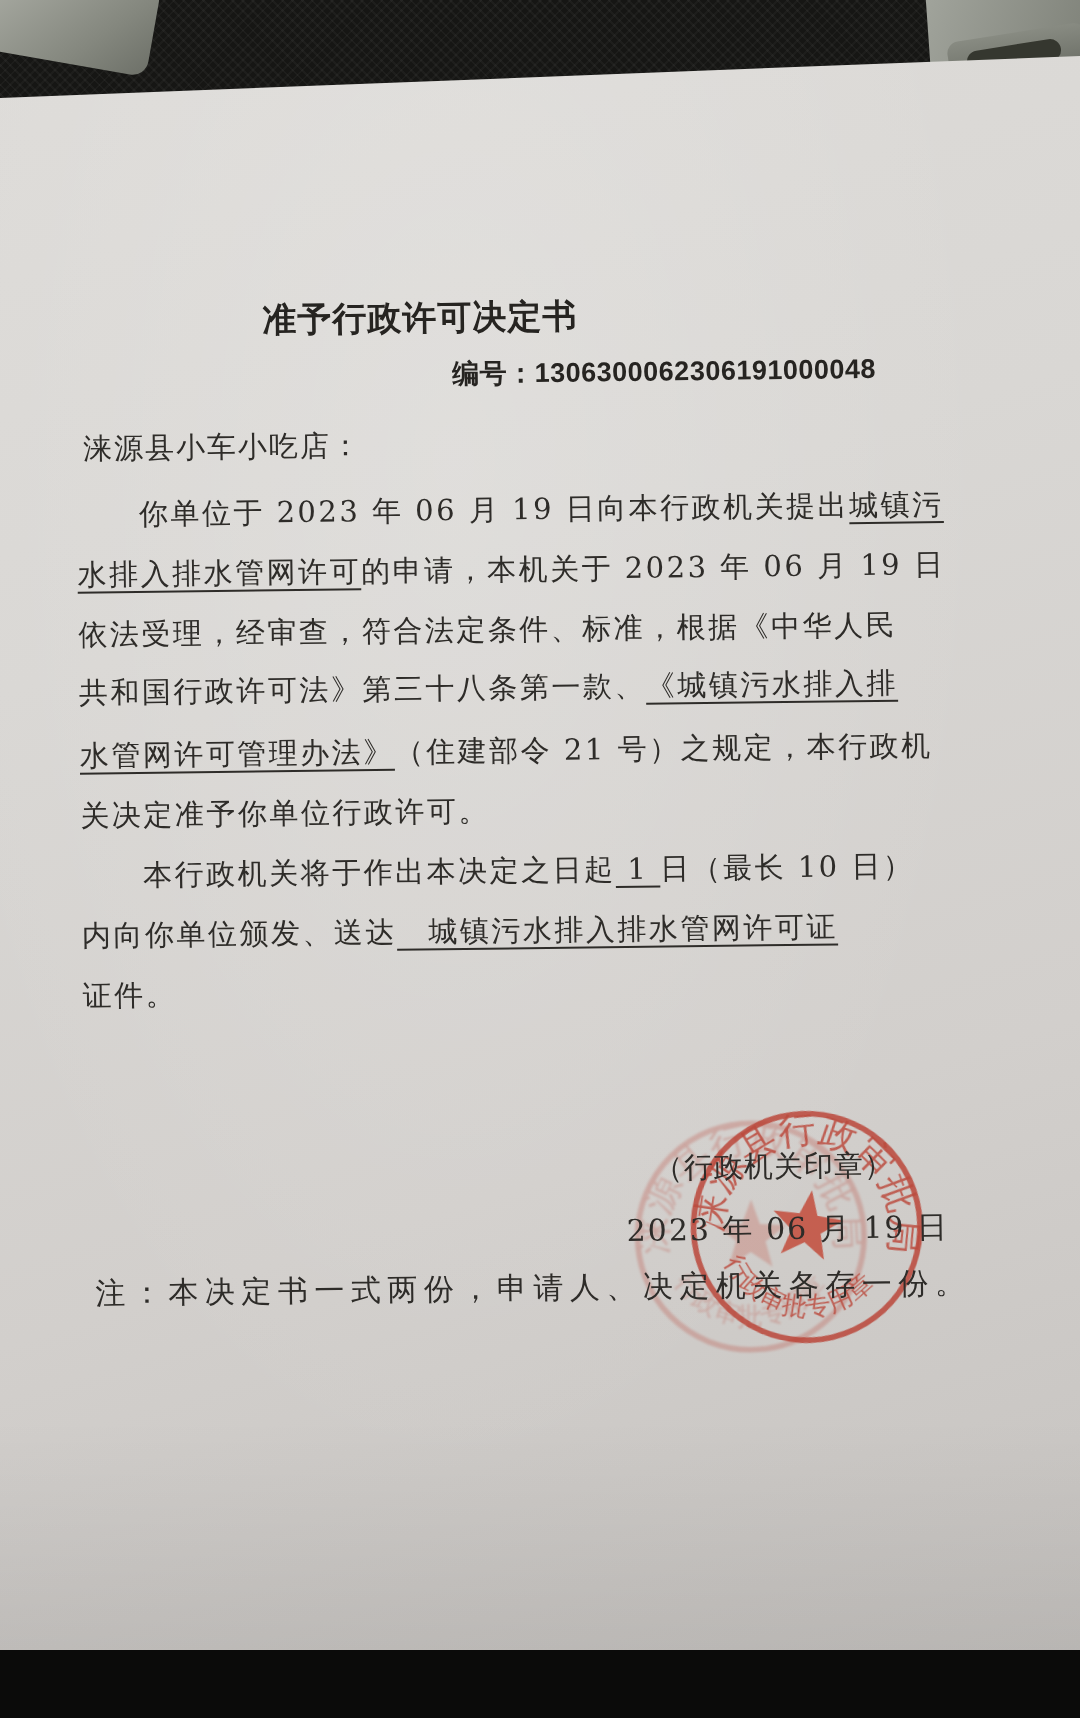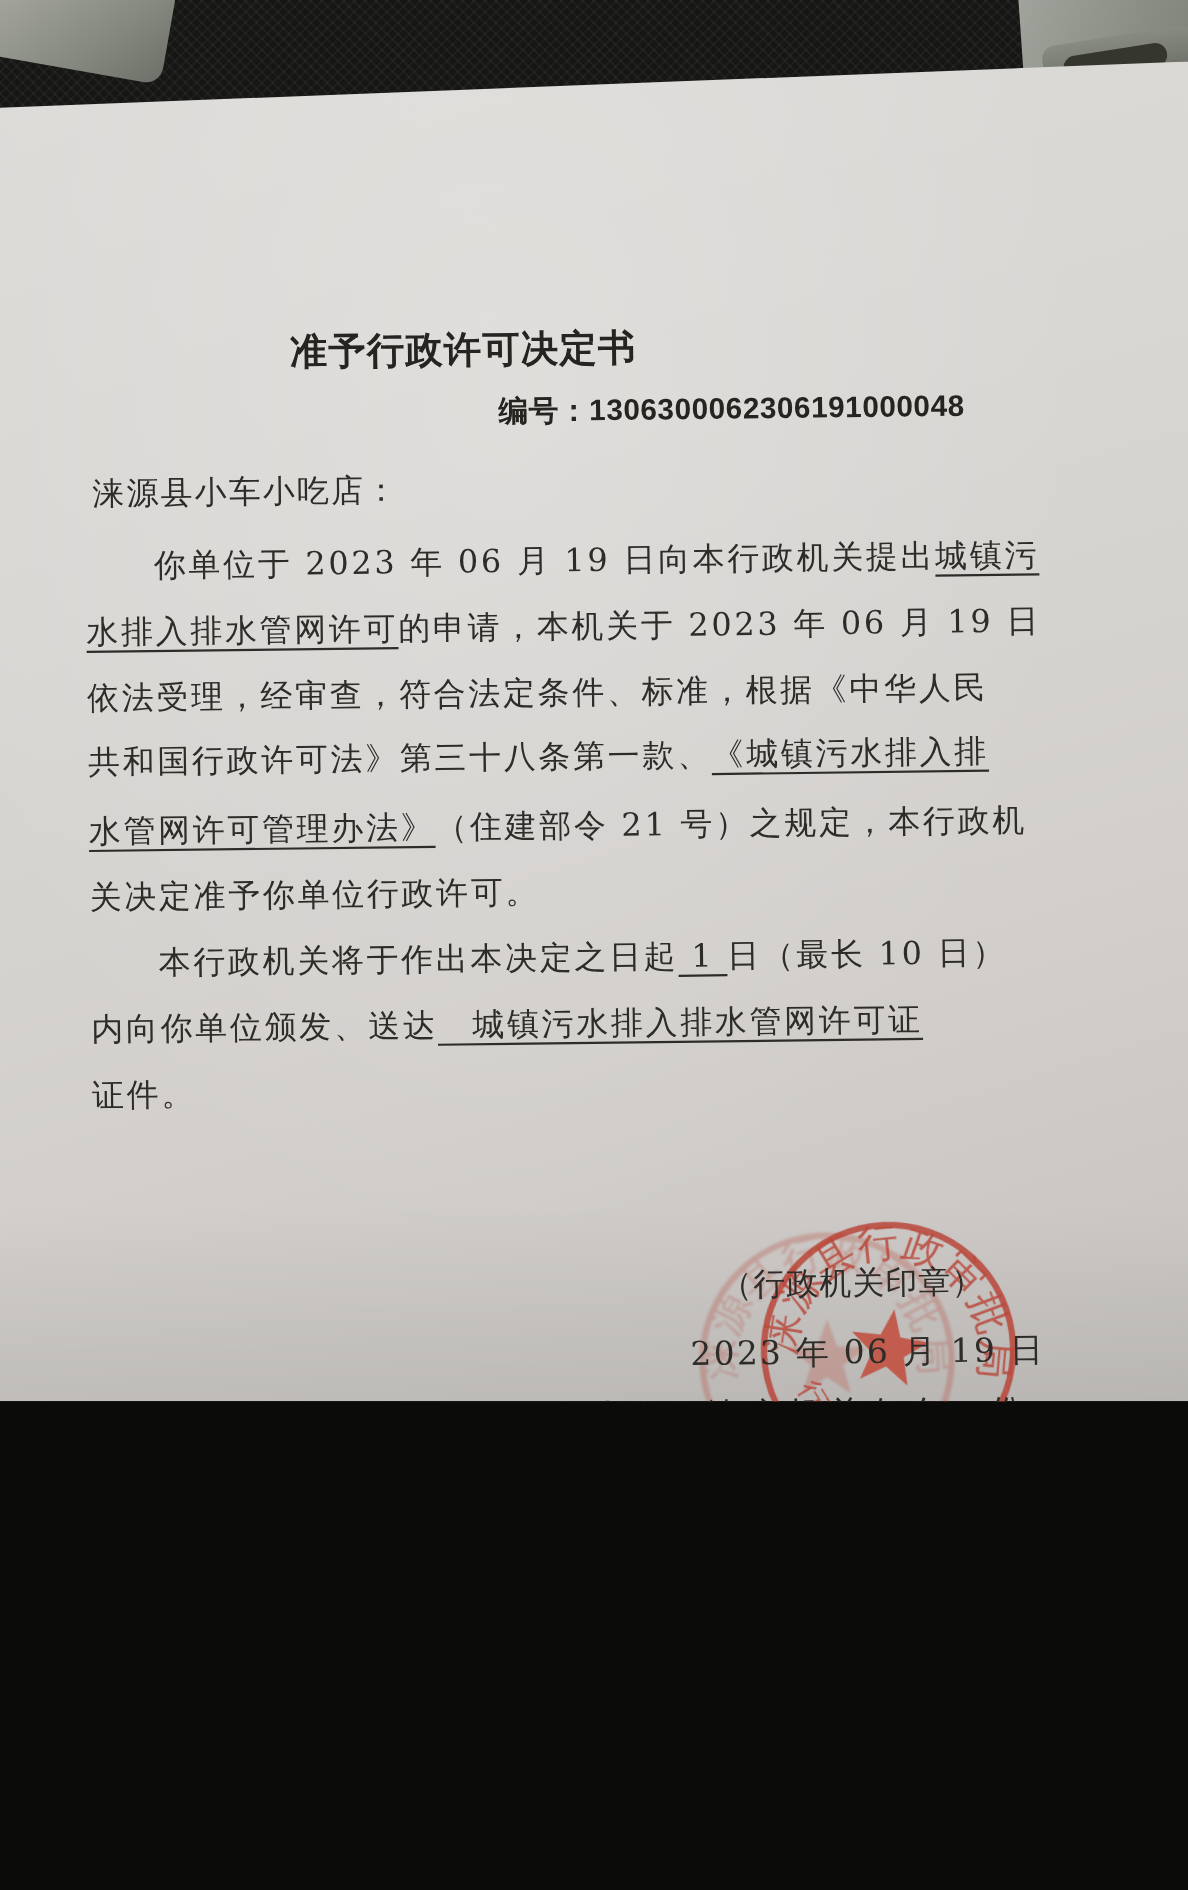--- a/index.html
+++ b/index.html
@@ -1,17 +1,17 @@
 <!DOCTYPE html>
 <html><head>
 <meta charset="utf-8">
 <style>
   html,body { margin:0; padding:0; background:#0b0b0a; }
   .canvas {
-    position:relative; width:1080px; height:1274px; overflow:hidden;
+    position:relative; width:1080px; height:1650px; overflow:hidden;
     font-family:"DejaVu Serif","Liberation Serif",serif;
   }
   
   .photo-bg { position:absolute; inset:0; background:#17171500; background-color:#161614; }
   .bg-weave {
     position:absolute; inset:0;
     background:
       repeating-linear-gradient(45deg, rgba(255,255,255,0.035) 0 2px, rgba(0,0,0,0) 2px 7px),
       repeating-linear-gradient(-45deg, rgba(255,255,255,0.03) 0 2px, rgba(0,0,0,0) 2px 7px);
   }

